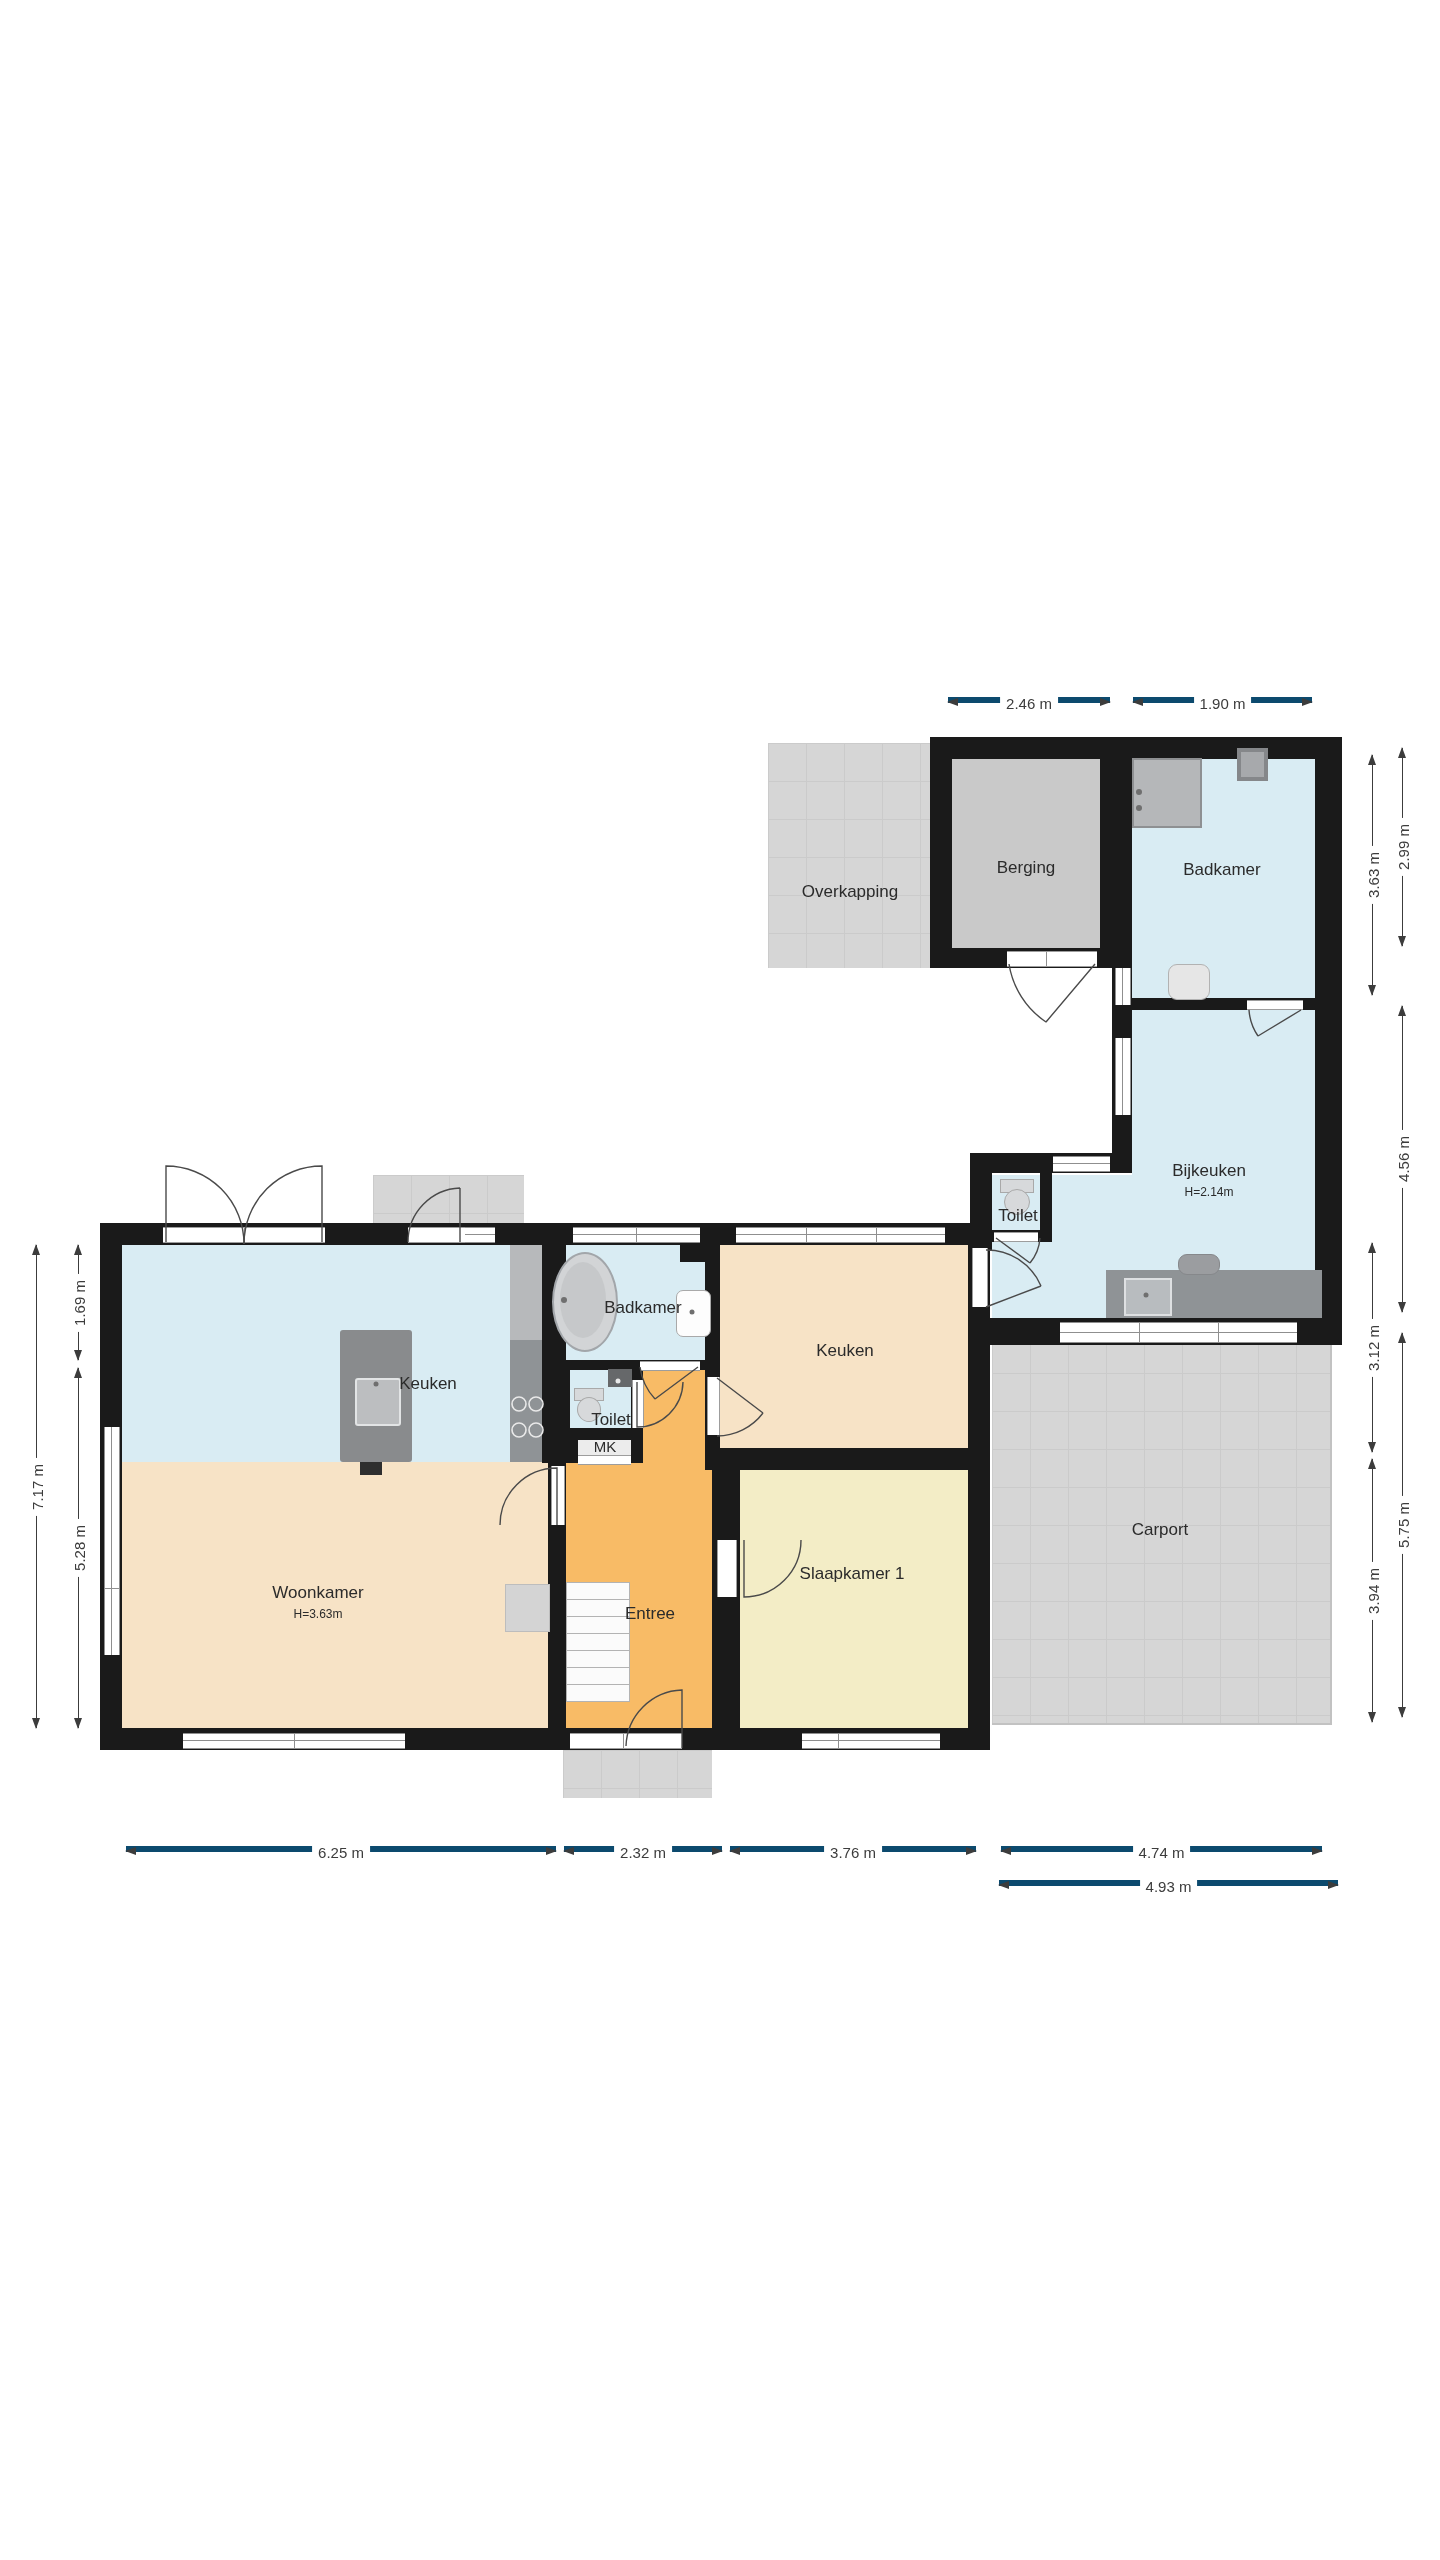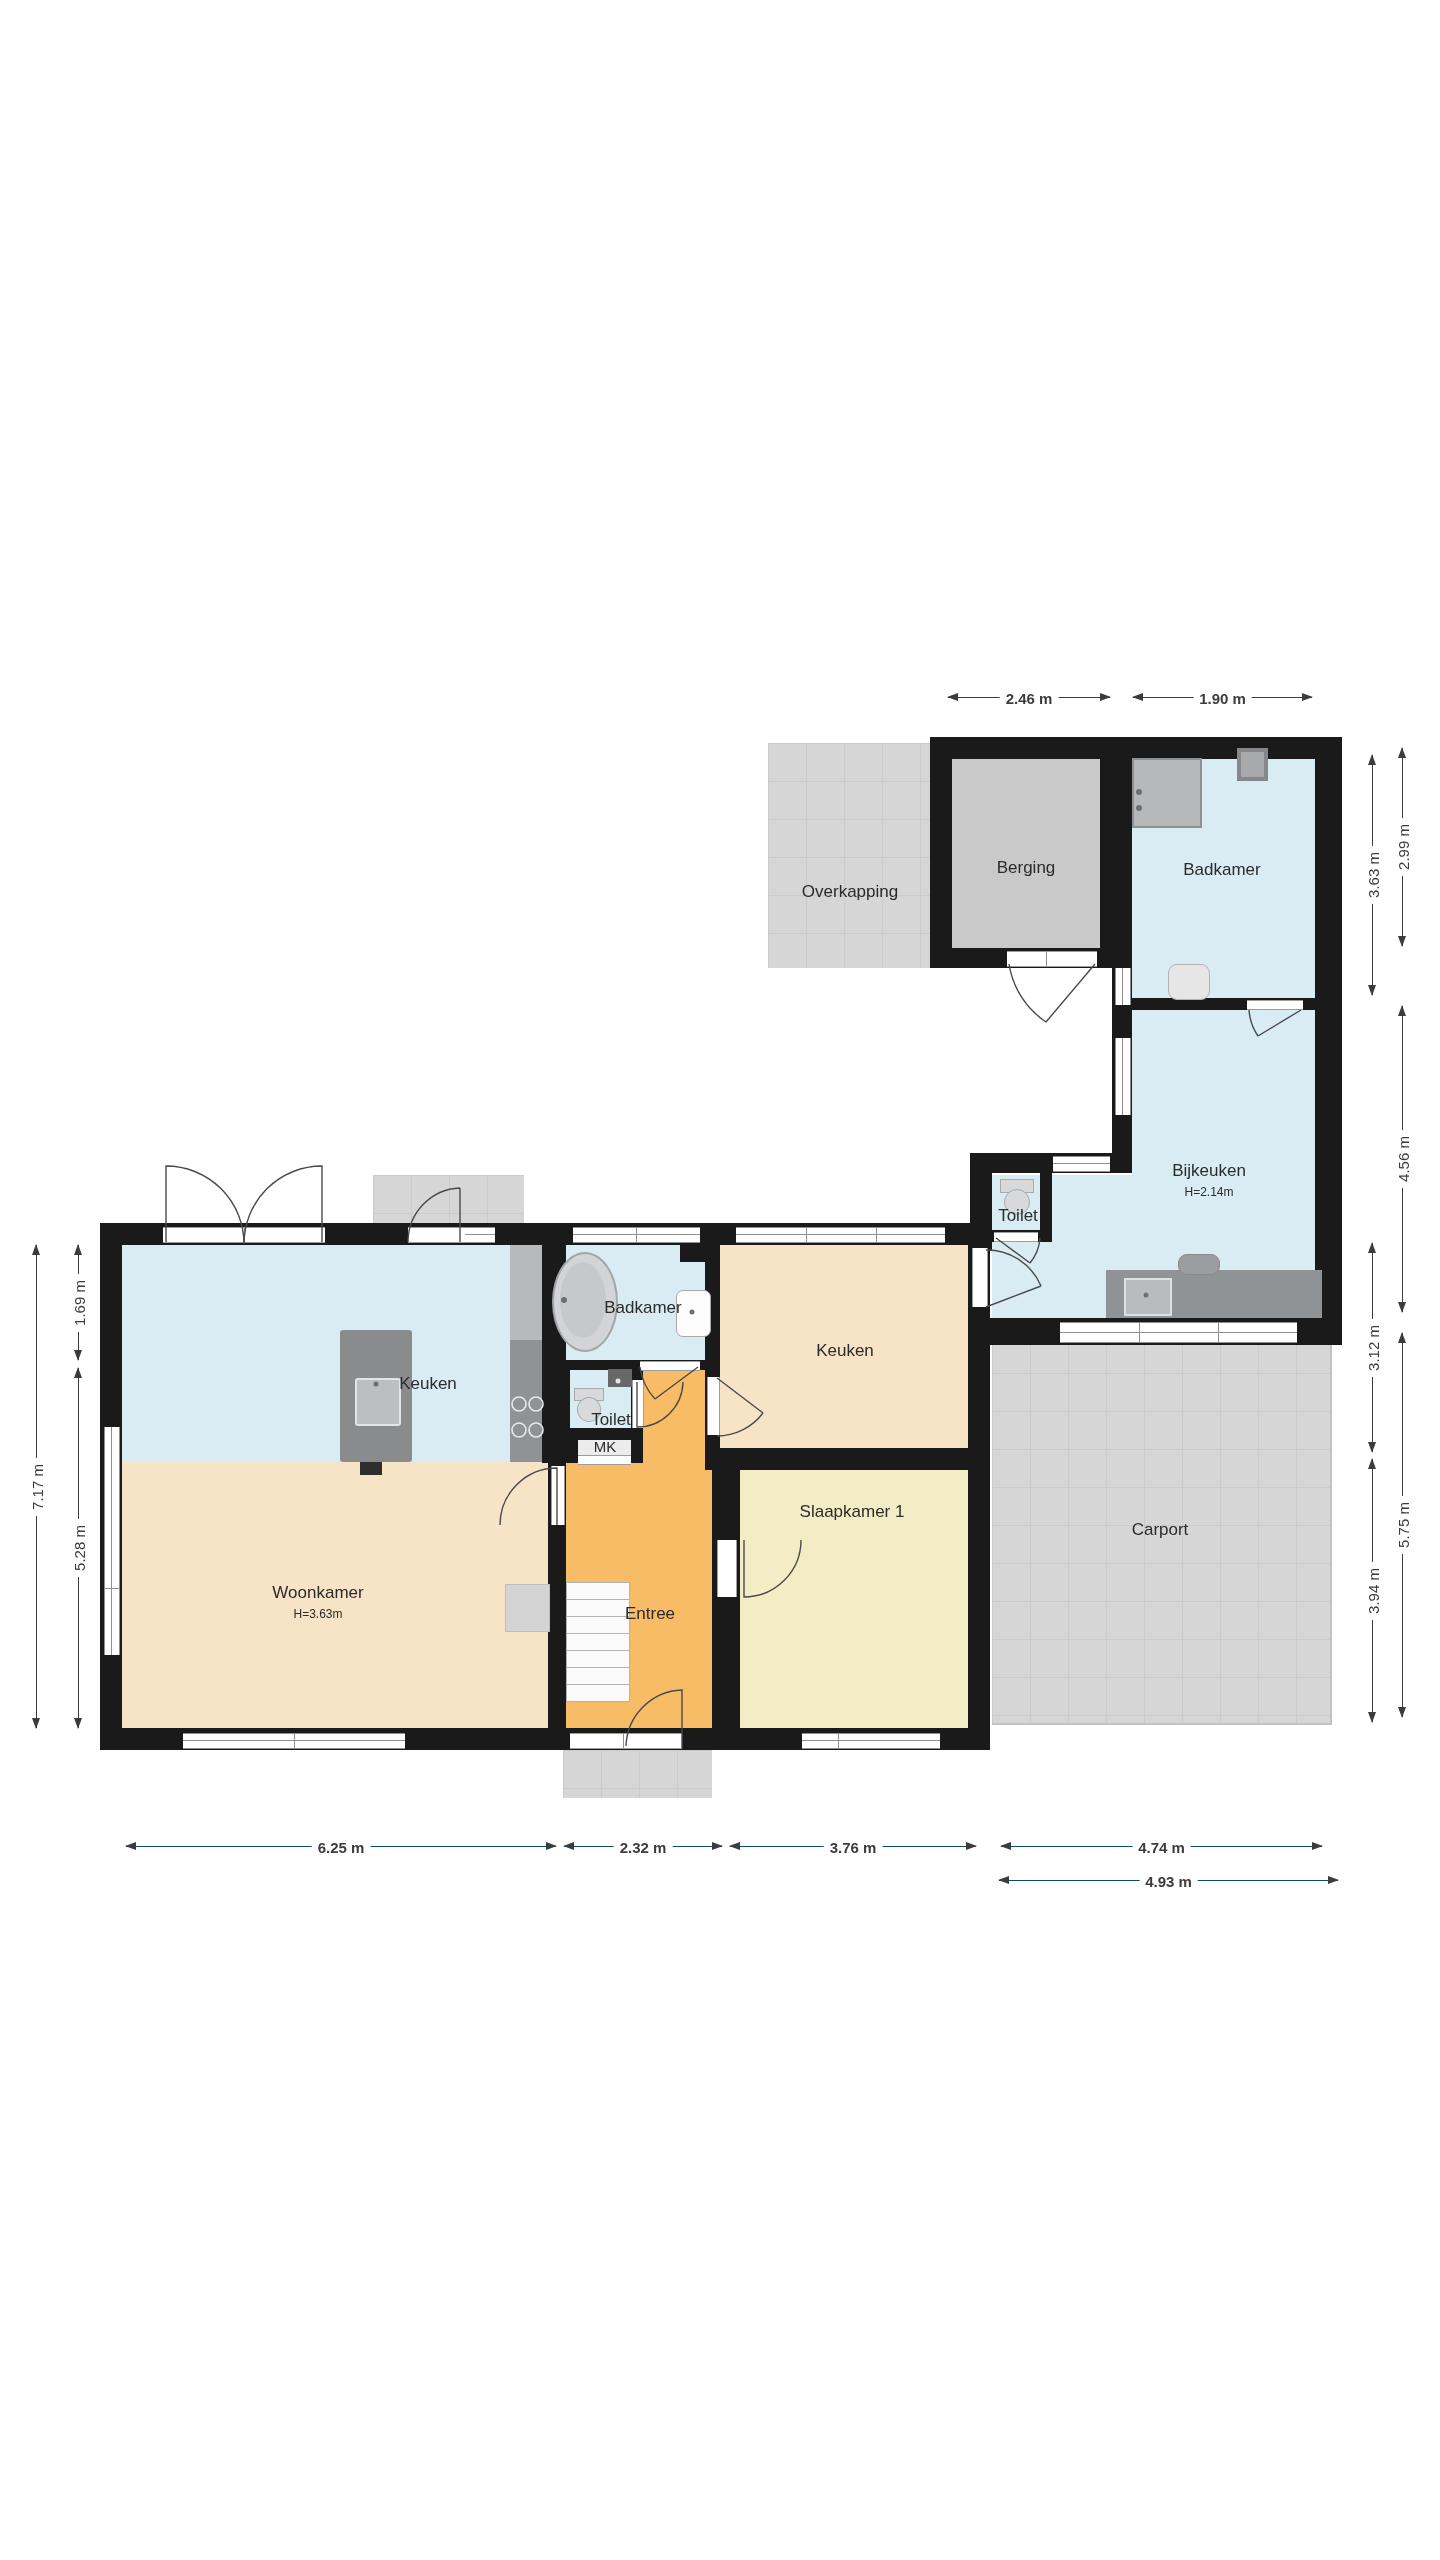--- a/index.html
+++ b/index.html
@@ -14,21 +14,21 @@
   .winH{border-top:1px solid #8f8f8f;border-bottom:1px solid #8f8f8f;}
   .winH::after{content:"";position:absolute;left:0;right:0;top:50%;margin-top:-1px;border-top:1px solid #8f8f8f;}
   .winV{border-left:1px solid #8f8f8f;border-right:1px solid #8f8f8f;}
   .winV::after{content:"";position:absolute;top:0;bottom:0;left:50%;margin-left:-1px;border-left:1px solid #8f8f8f;}
   .sillH{border-top:1px solid #9d9d9d;border-bottom:1px solid #9d9d9d;}
   .sillV{border-left:1px solid #9d9d9d;border-right:1px solid #9d9d9d;}
   .mullV{position:absolute;width:1px;top:0;bottom:0;background:#8f8f8f;}
   .mullH{position:absolute;height:1px;left:0;right:0;background:#8f8f8f;}
   .fix{position:absolute;}
   .stairs{position:absolute;border:1px solid #b3b3b3;background:repeating-linear-gradient(to bottom,#fbfbfb 0 16px,#b3b3b3 16px 17px);}
-  .dimh{position:absolute;height:0;border-top:1px solid #0c4a6e;font-weight:bold;}
+  .dimh{position:absolute;height:0;border-top:6px solid #0c4a6e;}
   .dimv{position:absolute;width:0;border-left:1px solid #3c3c3c;}
   .ah{position:absolute;width:0;height:0;}
   .ah.l{left:-1px;top:-5px;border-top:4px solid transparent;border-bottom:4px solid transparent;border-right:11px solid #3c3c3c;}
   .ah.r{right:-1px;top:-5px;border-top:4px solid transparent;border-bottom:4px solid transparent;border-left:11px solid #3c3c3c;}
   .ah.u{top:-1px;left:-5px;border-left:4px solid transparent;border-right:4px solid transparent;border-bottom:11px solid #3c3c3c;}
   .ah.d{bottom:-1px;left:-5px;border-left:4px solid transparent;border-right:4px solid transparent;border-top:11px solid #3c3c3c;}
   .dlh{position:absolute;left:50%;top:0;transform:translate(-50%,-50%);background:#fff;padding:0 6px;font-size:15px;color:#3c3c3c;white-space:nowrap;}
   .dlv{position:absolute;top:50%;left:0;transform:translate(-50%,-50%) rotate(-90deg);background:#fff;padding:0 6px;font-size:15px;color:#3c3c3c;white-space:nowrap;}
   svg.overlay{position:absolute;left:0;top:0;}
 </style>
@@ -196,21 +196,21 @@
   <div class="rlabel" style="left:1222px;top:870px;"><span>Badkamer</span></div>
   <div class="rlabel" style="left:1209px;top:1180px;"><span>Bijkeuken</span><span class="sub">H=2.14m</span></div>
   <div class="rlabel" style="left:1018px;top:1216px;"><span>Toilet</span></div>
   <div class="rlabel" style="left:428px;top:1384px;"><span>Keuken</span></div>
   <div class="rlabel" style="left:643px;top:1308px;"><span>Badkamer</span></div>
   <div class="rlabel" style="left:611px;top:1420px;"><span>Toilet</span></div>
   <div class="rlabel" style="left:605px;top:1447px;font-size:15px;"><span>MK</span></div>
   <div class="rlabel" style="left:845px;top:1351px;"><span>Keuken</span></div>
   <div class="rlabel" style="left:318px;top:1602px;"><span>Woonkamer</span><span class="sub">H=3.63m</span></div>
   <div class="rlabel" style="left:650px;top:1614px;"><span>Entree</span></div>
-  <div class="rlabel" style="left:852px;top:1512px;"><span>Slaapkamer 1</span></div>
+  <div class="rlabel" style="left:852px;top:1574px;"><span>Slaapkamer 1</span></div>
   <div class="rlabel" style="left:1160px;top:1530px;"><span>Carport</span></div>
 
   <div class="dimh" style="left:948px;top:697px;width:162px;">
       <div class="ah l"></div>
       <div class="ah r"></div>
       <span class="dlh">2.46 m</span>
     </div>
   <div class="dimh" style="left:1133px;top:697px;width:179px;">
       <div class="ah l"></div>
       <div class="ah r"></div>

